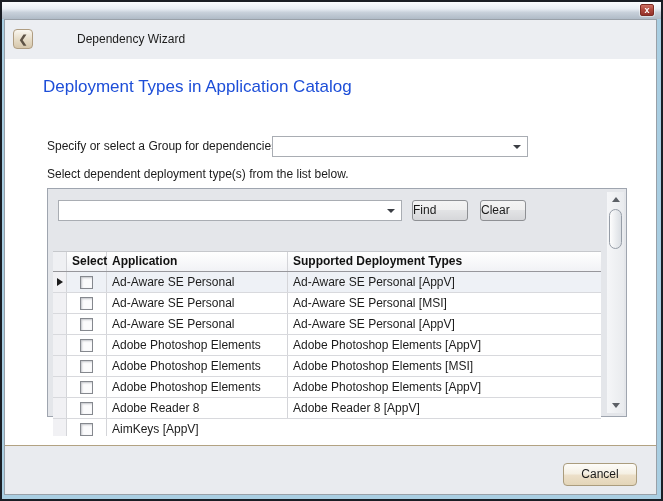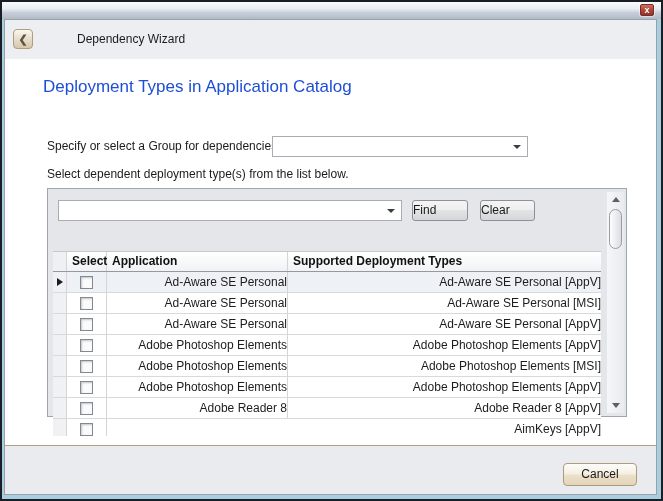--- a/index.html
+++ b/index.html
@@ -49,21 +49,21 @@
   .search-combo { left:10px;  top:11px;  width:344px; height:21px; }
 
   
   .panel { position:absolute; left:42px; top:168px; width:580px; height:229px;
            background:#e4e6ea; border:1px solid #9fa5af; }
 
   .win-btn { position:absolute; height:21px; border:1px solid #8e9094; border-radius:3px;
              background:linear-gradient(to bottom,#f4f4f4 0%,#efefef 45%,#e2e3e5 50%,#d6d7da 100%);
              font-size:12px; color:#1a1a1a; text-align:left; line-height:19px; cursor:default; }
   .find-btn  { left:364px; top:11px; width:56px; }
-  .clear-btn { left:432px; top:11px; width:55px; }
+  .clear-btn { left:432px; top:11px; width:46px; }
 
   
   .scrollbar { position:absolute; right:2px; top:3px; width:17px; height:221px;
                background:linear-gradient(to right,#f5f6f8,#e9ebee); }
   .sb-btn { position:absolute; left:0; width:17px; height:15px; display:flex; align-items:center; justify-content:center; }
   .sb-up   { top:0; }
   .sb-down { bottom:0; }
   .tri-up   { width:0; height:0; border-left:4px solid transparent; border-right:4px solid transparent; border-bottom:5px solid #5c6066; }
   .tri-down { width:0; height:0; border-left:4px solid transparent; border-right:4px solid transparent; border-top:5px solid #5c6066; }
   .sb-thumb { position:absolute; left:1px; top:17px; width:13px; height:40px; margin-left:1px;
@@ -75,21 +75,21 @@
            background:#ffffff; overflow:hidden; font-size:12px;margin-top:20px; }
   .thead { display:flex; height:21px; background:linear-gradient(to bottom,#ffffff,#f1f2f5);
            border-top:1px solid #c6c8cc; border-bottom:1px solid #97979c; font-weight:bold; color:#111111; }
   .col-ind    { width:14px;  flex:none; border-right:1px solid #d4d5d9; }
   .col-select { width:40px;  flex:none; border-right:1px solid #d4d5d9; }
   .col-app    { width:181px; flex:none; border-right:1px solid #d4d5d9; }
   .col-dep    { flex:1; }
   .thead .col-select, .thead .col-app, .thead .col-dep { padding-left:5px; line-height:19px; }
   .thead .col-ind { background:#eff0f3; }
 
-  .trow { display:flex; height:21px; background:#ffffff; border-bottom:1px solid #d8d9dd; color:#1c1c1c;text-align:right; }
+  .trow { display:flex; height:21px; background:#ffffff; border-bottom:1px solid #d8d9dd; color:#1c1c1c; }
   .trow.current { background:#eef1f6; }
   .trow .col-ind { background:#f1f1f4; display:flex; align-items:center; justify-content:center; }
   .trow .col-select { display:flex; align-items:center; justify-content:center; }
   .trow .col-app, .trow .col-dep { padding-left:5px; line-height:20px; white-space:nowrap; overflow:hidden; }
   .row-arrow { display:none; }
   .trow.current .row-arrow { display:block; width:0; height:0;
         border-left:6px solid #1b1b1b; border-top:4px solid transparent; border-bottom:4px solid transparent; }
   .checkbox { width:13px; height:13px; border:1px solid #85888e; background:#fbfbfc;
               box-shadow:inset 1px 1px 2px rgba(90,95,105,.35); }
 

